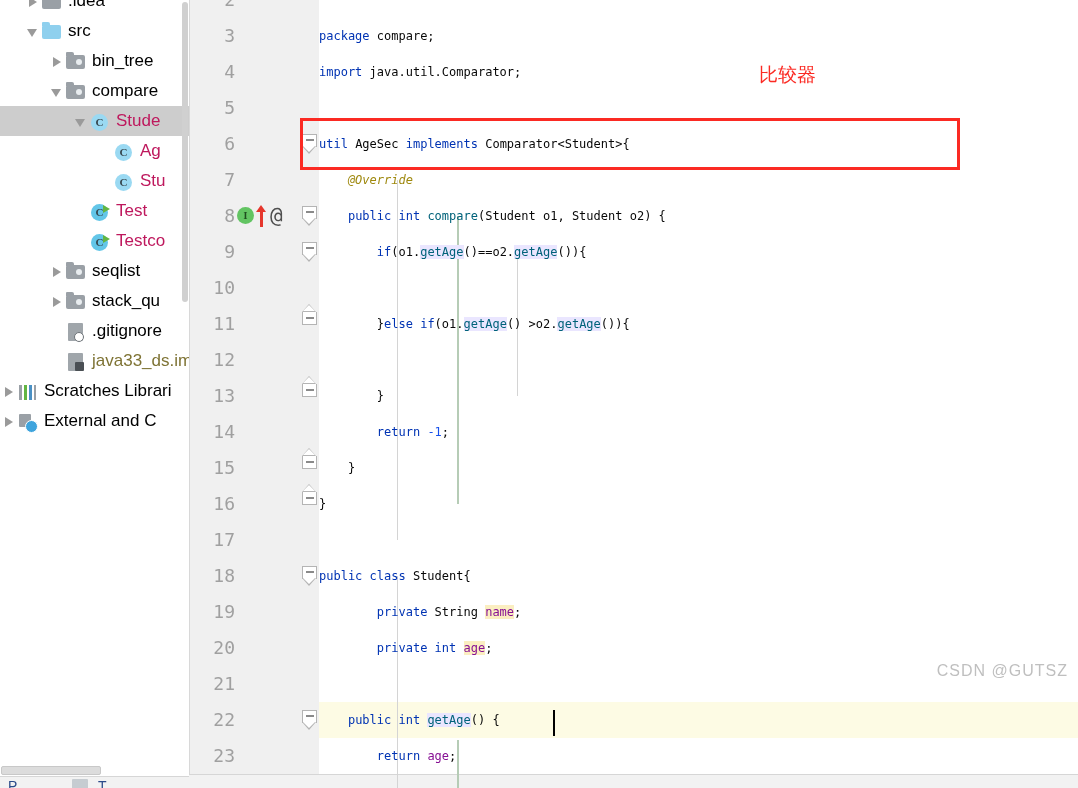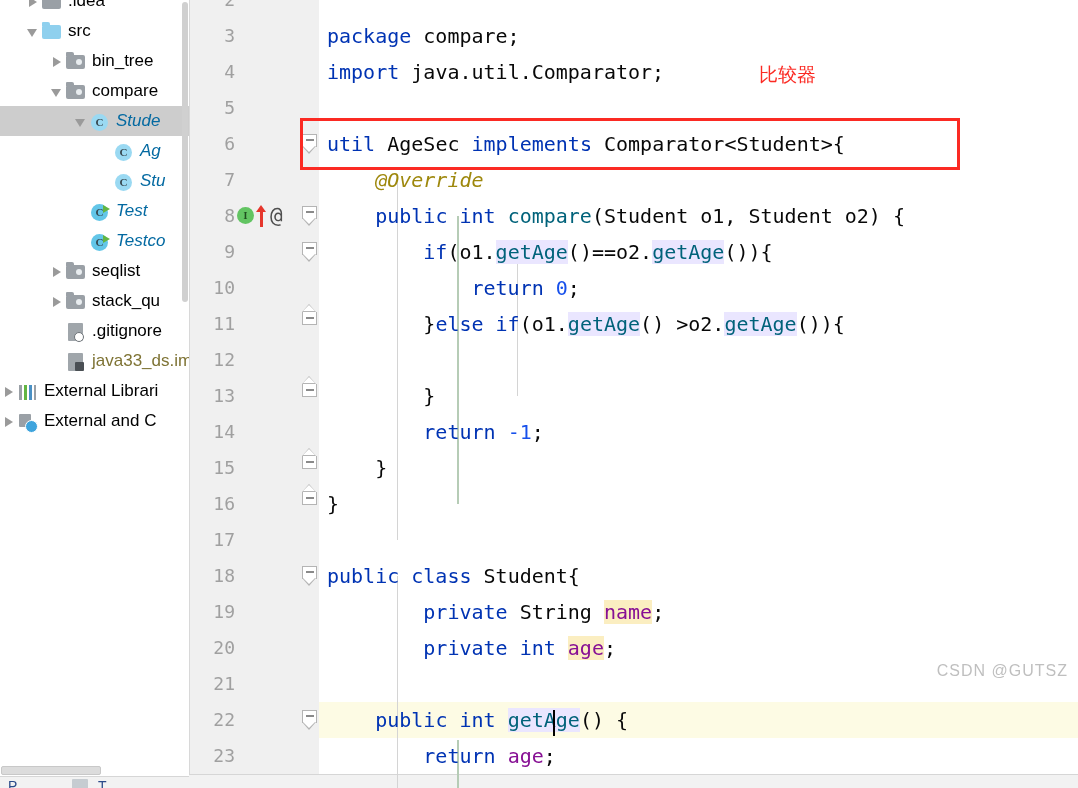--- a/index.html
+++ b/index.html
@@ -183,21 +183,21 @@
     content: "";
     position: absolute;
     left: 6px; top: 6px;
     width: 11px; height: 11px;
     border-radius: 50%;
     background: #3ea4dd;
     border: 1.5px solid #ffffff;
   }
 
   .tlabel { padding-left: 1px; }
-  .tlabel.brown  { color: #0369a1; font-style: italic; }
+  .tlabel.brown  { color: #be185d; }
   .tlabel.olive  { color: #7e7334; }
   .tlabel.black  { color: #000000; }
 
   .sb-scroll-v {
     position: absolute;
     right: 0; top: 0;
     width: 8px; height: 788px;
     background: transparent;
   }
   .sb-scroll-v .thumb {
@@ -387,24 +387,23 @@
     border-bottom: 6.6px solid #ffffff;
   }
 
   .code {
     position: absolute;
     left: 130px; top: 0;
     height: 36px;
     line-height: 36px;
     white-space: pre;
     font-family: "DejaVu Sans Mono", monospace;
-    font-size: 20px;
+    font-size: 12px;
     color: #080808;
     z-index: 2;
-    padding-left: 8px;
   }
   .kw   { color: #0033b3; font-weight: normal; }
   .ann  { color: #9e880d; font-style: italic; }
   .num  { color: #1750eb; }
   .fld  { color: #871094; }
   .mth  { color: #00627a; }
   .plain{ color: #080808; }
   .hl-usage { background: #eae6ff; }
   .hl-field { background: #fbeec1; }
 
@@ -576,21 +575,21 @@
             <span class="badge sq"></span>
           </span>
           <span class="tlabel olive">java33_ds.im</span>
         </div>
         <div class="tree-row">
           <span style="display: inline-block; flex: 0 0 auto; width: 0px;"></span>
           <span class="arrow right"></span>
           <span class="tico">
             <span class="libico"></span>
           </span>
-          <span class="tlabel black">External Librari</span>
+          <span class="tlabel black">Scratches Librari</span>
         </div>
         <div class="tree-row">
           <span style="display: inline-block; flex: 0 0 auto; width: 0px;"></span>
           <span class="arrow right"></span>
           <span class="tico">
             <span class="scratchico"></span>
           </span>
           <span class="tlabel black">External and C</span>
         </div>
       </div>
@@ -671,21 +670,20 @@
           <div class="fold-marker">
             <span class="box"></span>
             <span class="minus"></span>
             <span class="tip"></span>
           </div>
           <div class="code"><span class="plain">        </span><span class="kw">if</span><span class="plain">(o1.</span><span class="mth hl-usage">getAge</span><span class="plain">()==o2.</span><span class="mth hl-usage">getAge</span><span class="plain">()){</span></div>
         </div>
         <div class="row">
           <div class="linebg"></div>
           <div class="ln">10</div>
-          <div class="code"><span class="plain">            </span><span class="kw">return </span><span class="num">0</span><span class="plain">;</span></div>
         </div>
         <div class="row">
           <div class="linebg"></div>
           <div class="ln">11</div>
           <div class="fold-marker up">
             <span class="box"></span>
             <span class="minus"></span>
             <span class="tip"></span>
           </div>
           <div class="code"><span class="plain">        }</span><span class="kw">else if</span><span class="plain">(o1.</span><span class="mth hl-usage">getAge</span><span class="plain">() &gt;o2.</span><span class="mth hl-usage">getAge</span><span class="plain">()){</span></div>

